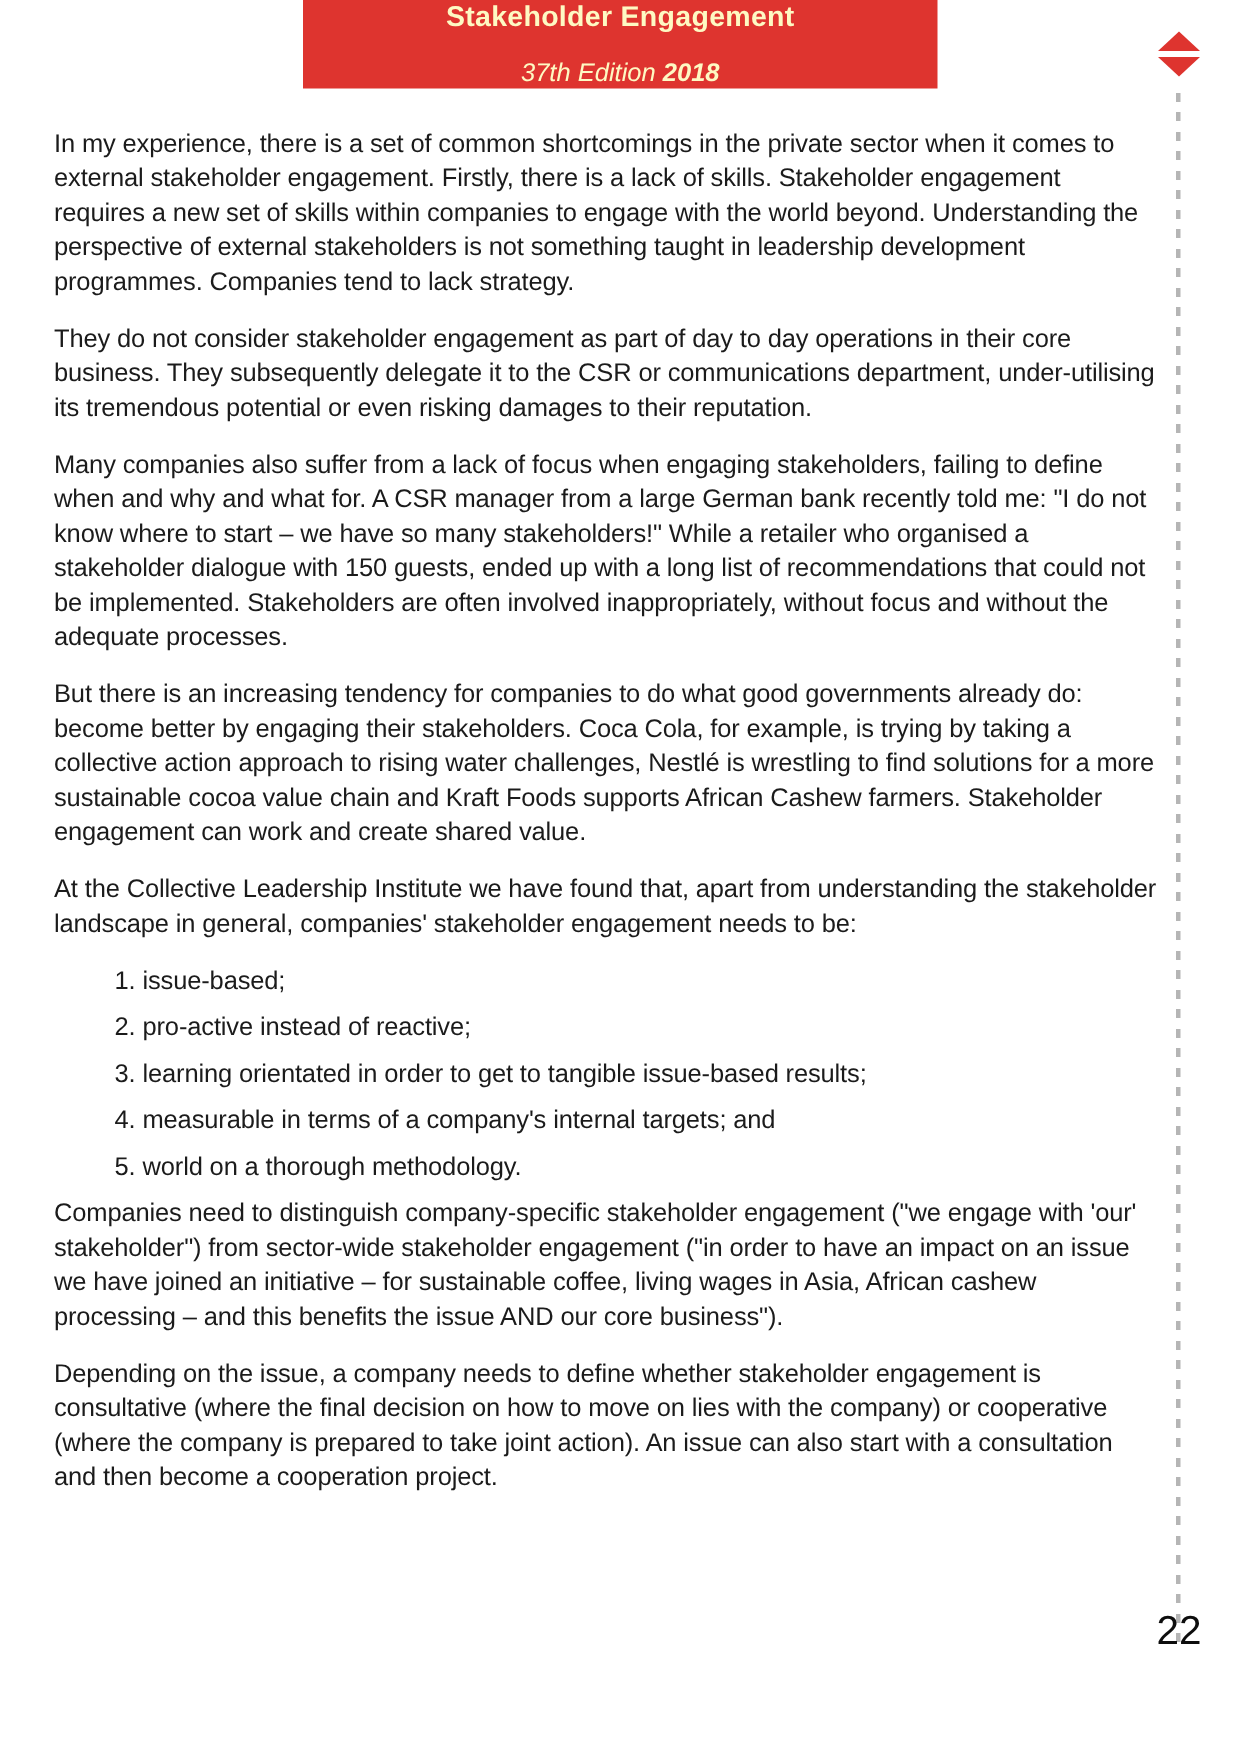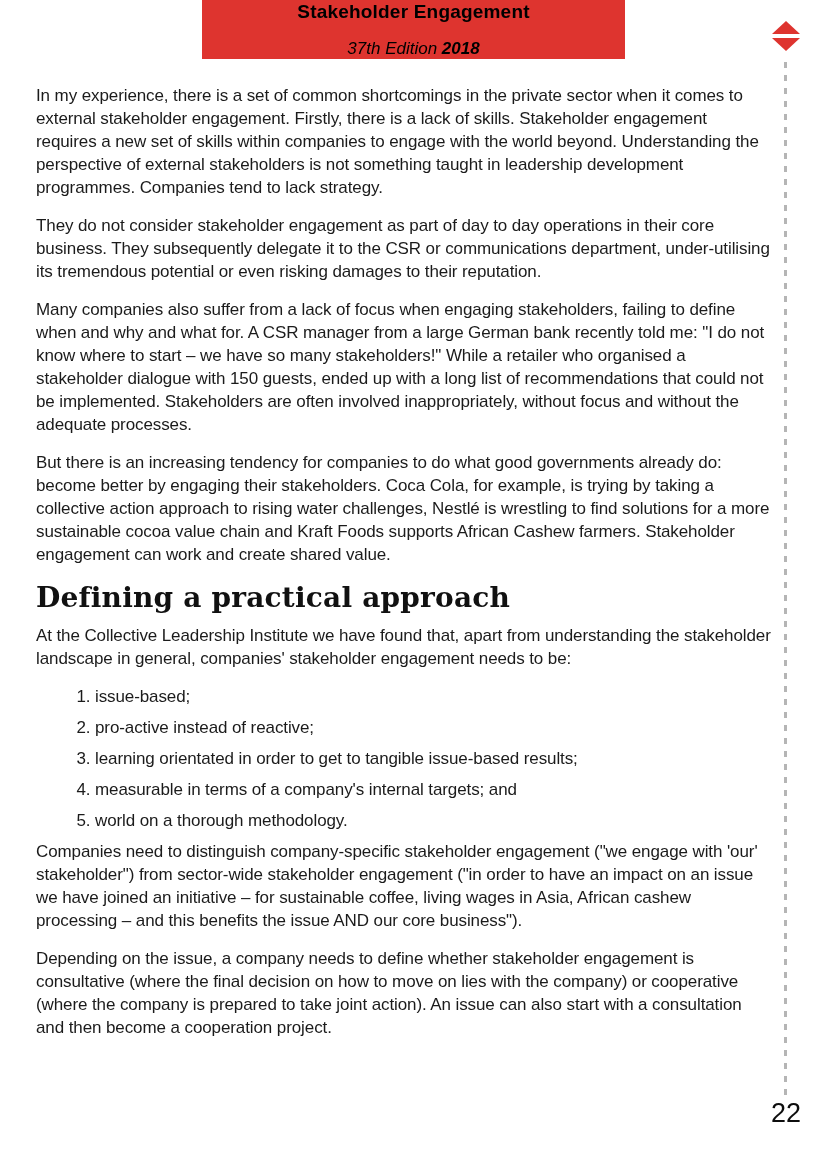--- a/index.html
+++ b/index.html
@@ -4,21 +4,21 @@
 <style>
   * { margin: 0; padding: 0; box-sizing: border-box; }
   html, body { width: 827px; height: 1169px; background: #ffffff; overflow: hidden; }
   body { font-family: "Liberation Sans", sans-serif; color: #1b1b1b; position: relative; }
 
   .page { position: absolute; inset: 0; background: #fff; }
 
   
   .banner {
     position: absolute; left: 202px; top: 0; width: 423px; height: 59px;
-    background: #de342f; color: #000000; text-align: center;
+    background: #de342f; color: #fef9c3; text-align: center;
     display: flex; flex-direction: column; justify-content: center; gap: 16px;
   }
   .banner-title { font-size: 19px; font-weight: bold; letter-spacing: 0.2px; }
   .banner-subtitle { font-size: 17px; font-weight: normal; font-style: italic; }
   .banner-subtitle .bold { font-weight: bold; }
 
   
   .diamond { position: absolute; left: 772px; top: 21px; width: 28px; height: 31px; }
   .tri-up {
     width: 0; height: 0; margin: 0 auto;
@@ -42,21 +42,21 @@
   .content p { font-size: 17px; line-height: 23px; margin-bottom: 15px; letter-spacing: -0.1px; }
   .content h1 {
     font-family: "DejaVu Serif", serif; font-size: 28px; font-weight: bold;
     color: #111; margin: 6px 0 10px; letter-spacing: 0.2px;
   }
   .content ol { margin: 4px 0 0; padding-left: 59px; }
   .content ol li { font-size: 17px; line-height: 23px; margin-bottom: 8px; letter-spacing: -0.1px; }
 
   
   .page-number {
-    position: absolute; right: 26px; top: 1098px;
+    position: absolute; right: 26px; top: 1072px;
     font-size: 27px; color: #0d0d0d; font-weight: 500; text-align: right;
   }
 </style>
 </head>
 <body>
 
 <div class="page">
 
   <header class="banner">
     <div class="banner-title">Stakeholder Engagement</div>
@@ -70,21 +70,20 @@
     <div class="tri-down"></div>
   </div>
 
   <div class="dashed-line"></div>
 
   <main class="content">
     <p>In my experience, there is a set of common shortcomings in the private sector when it comes to external stakeholder engagement. Firstly, there is a lack of skills. Stakeholder engagement requires a new set of skills within companies to engage with the world beyond. Understanding the perspective of external stakeholders is not something taught in leadership development programmes. Companies tend to lack strategy.</p>
     <p>They do not consider stakeholder engagement as part of day to day operations in their core business. They subsequently delegate it to the CSR or communications department, under-utilising its tremendous potential or even risking damages to their reputation.</p>
     <p>Many companies also suffer from a lack of focus when engaging stakeholders, failing to define when and why and what for. A CSR manager from a large German bank recently told me: "I do not know where to start – we have so many stakeholders!" While a retailer who organised a stakeholder dialogue with 150 guests, ended up with a long list of recommendations that could not be implemented. Stakeholders are often involved inappropriately, without focus and without the adequate processes.</p>
     <p>But there is an increasing tendency for companies to do what good governments already do: become better by engaging their stakeholders. Coca Cola, for example, is trying by taking a collective action approach to rising water challenges, Nestlé is wrestling to find solutions for a more sustainable cocoa value chain and Kraft Foods supports African Cashew farmers. Stakeholder engagement can work and create shared value.</p>
-    <h1>Defining a practical approach</h1>
     <p>At the Collective Leadership Institute we have found that, apart from understanding the stakeholder landscape in general, companies' stakeholder engagement needs to be:</p>
     <ol>
         <li>issue-based;</li>
         <li>pro-active instead of reactive;</li>
         <li>learning orientated in order to get to tangible issue-based results;</li>
         <li>measurable in terms of a company's internal targets; and</li>
         <li>world on a thorough methodology.</li>
       </ol>
     <p>Companies need to distinguish company-specific stakeholder engagement ("we engage with 'our' stakeholder") from sector-wide stakeholder engagement ("in order to have an impact on an issue we have joined an initiative – for sustainable coffee, living wages in Asia, African cashew processing – and this benefits the issue AND our core business").</p>
     <p>Depending on the issue, a company needs to define whether stakeholder engagement is consultative (where the final decision on how to move on lies with the company) or cooperative (where the company is prepared to take joint action). An issue can also start with a consultation and then become a cooperation project.</p>

